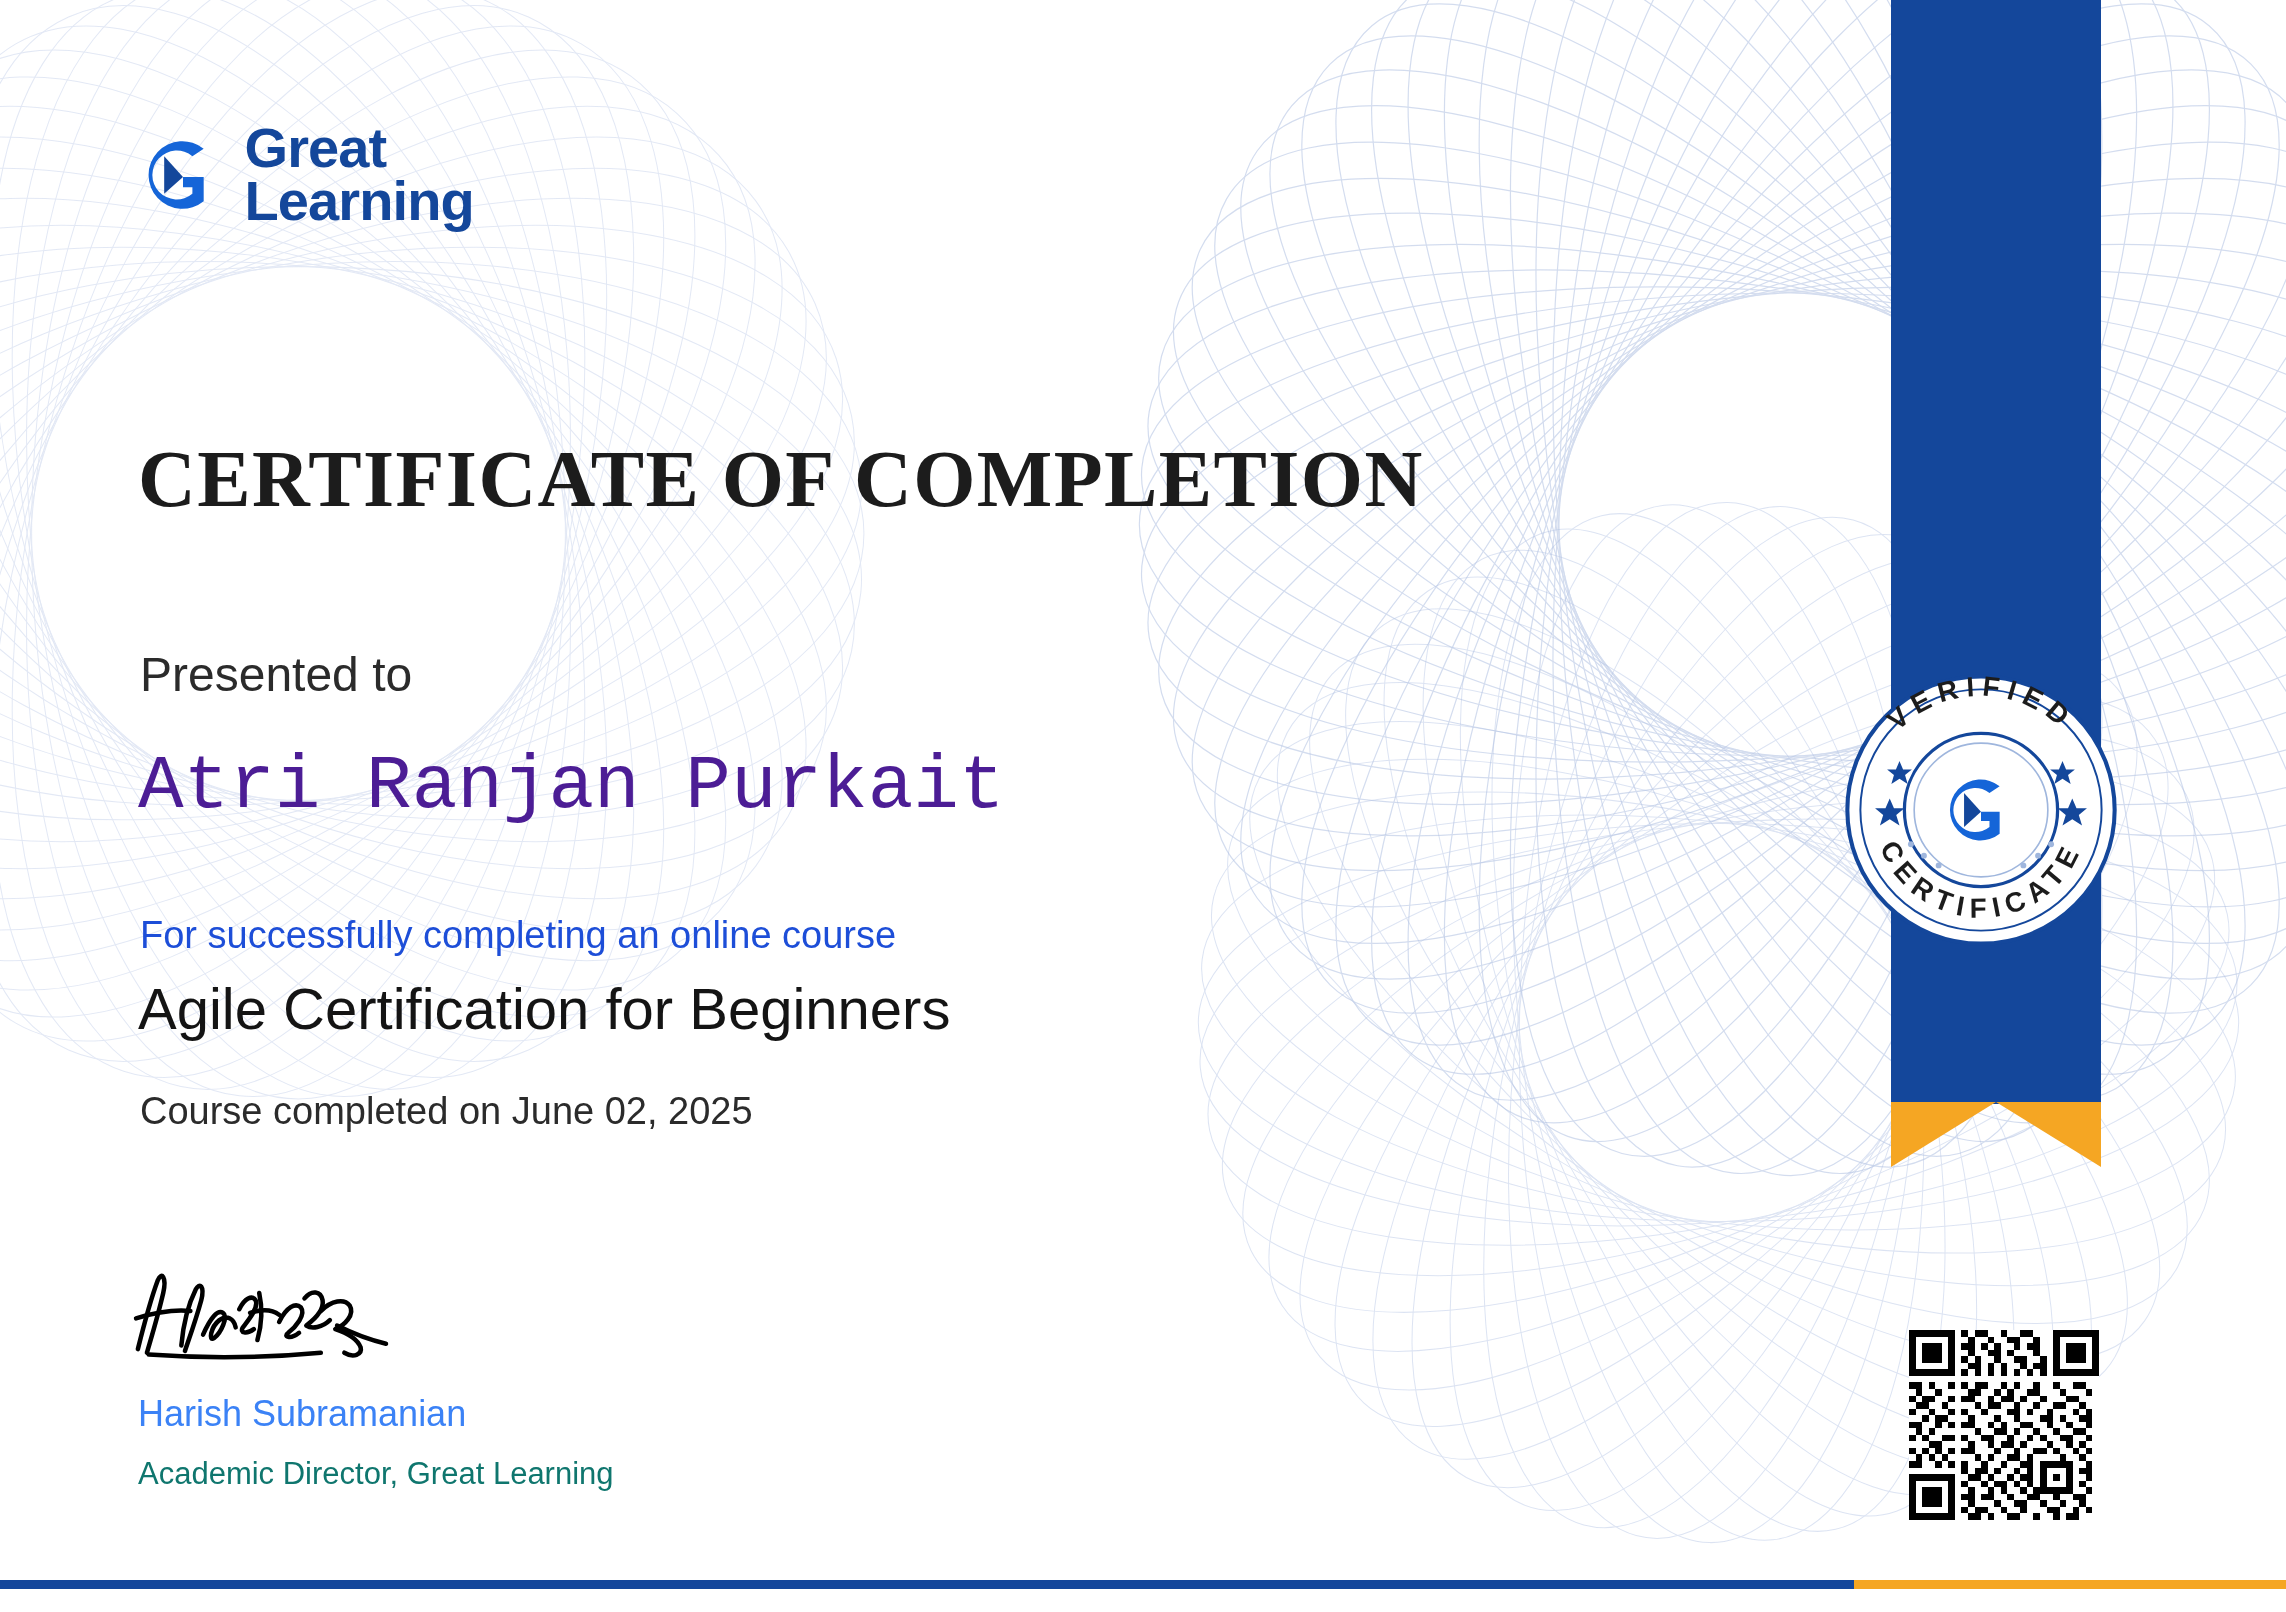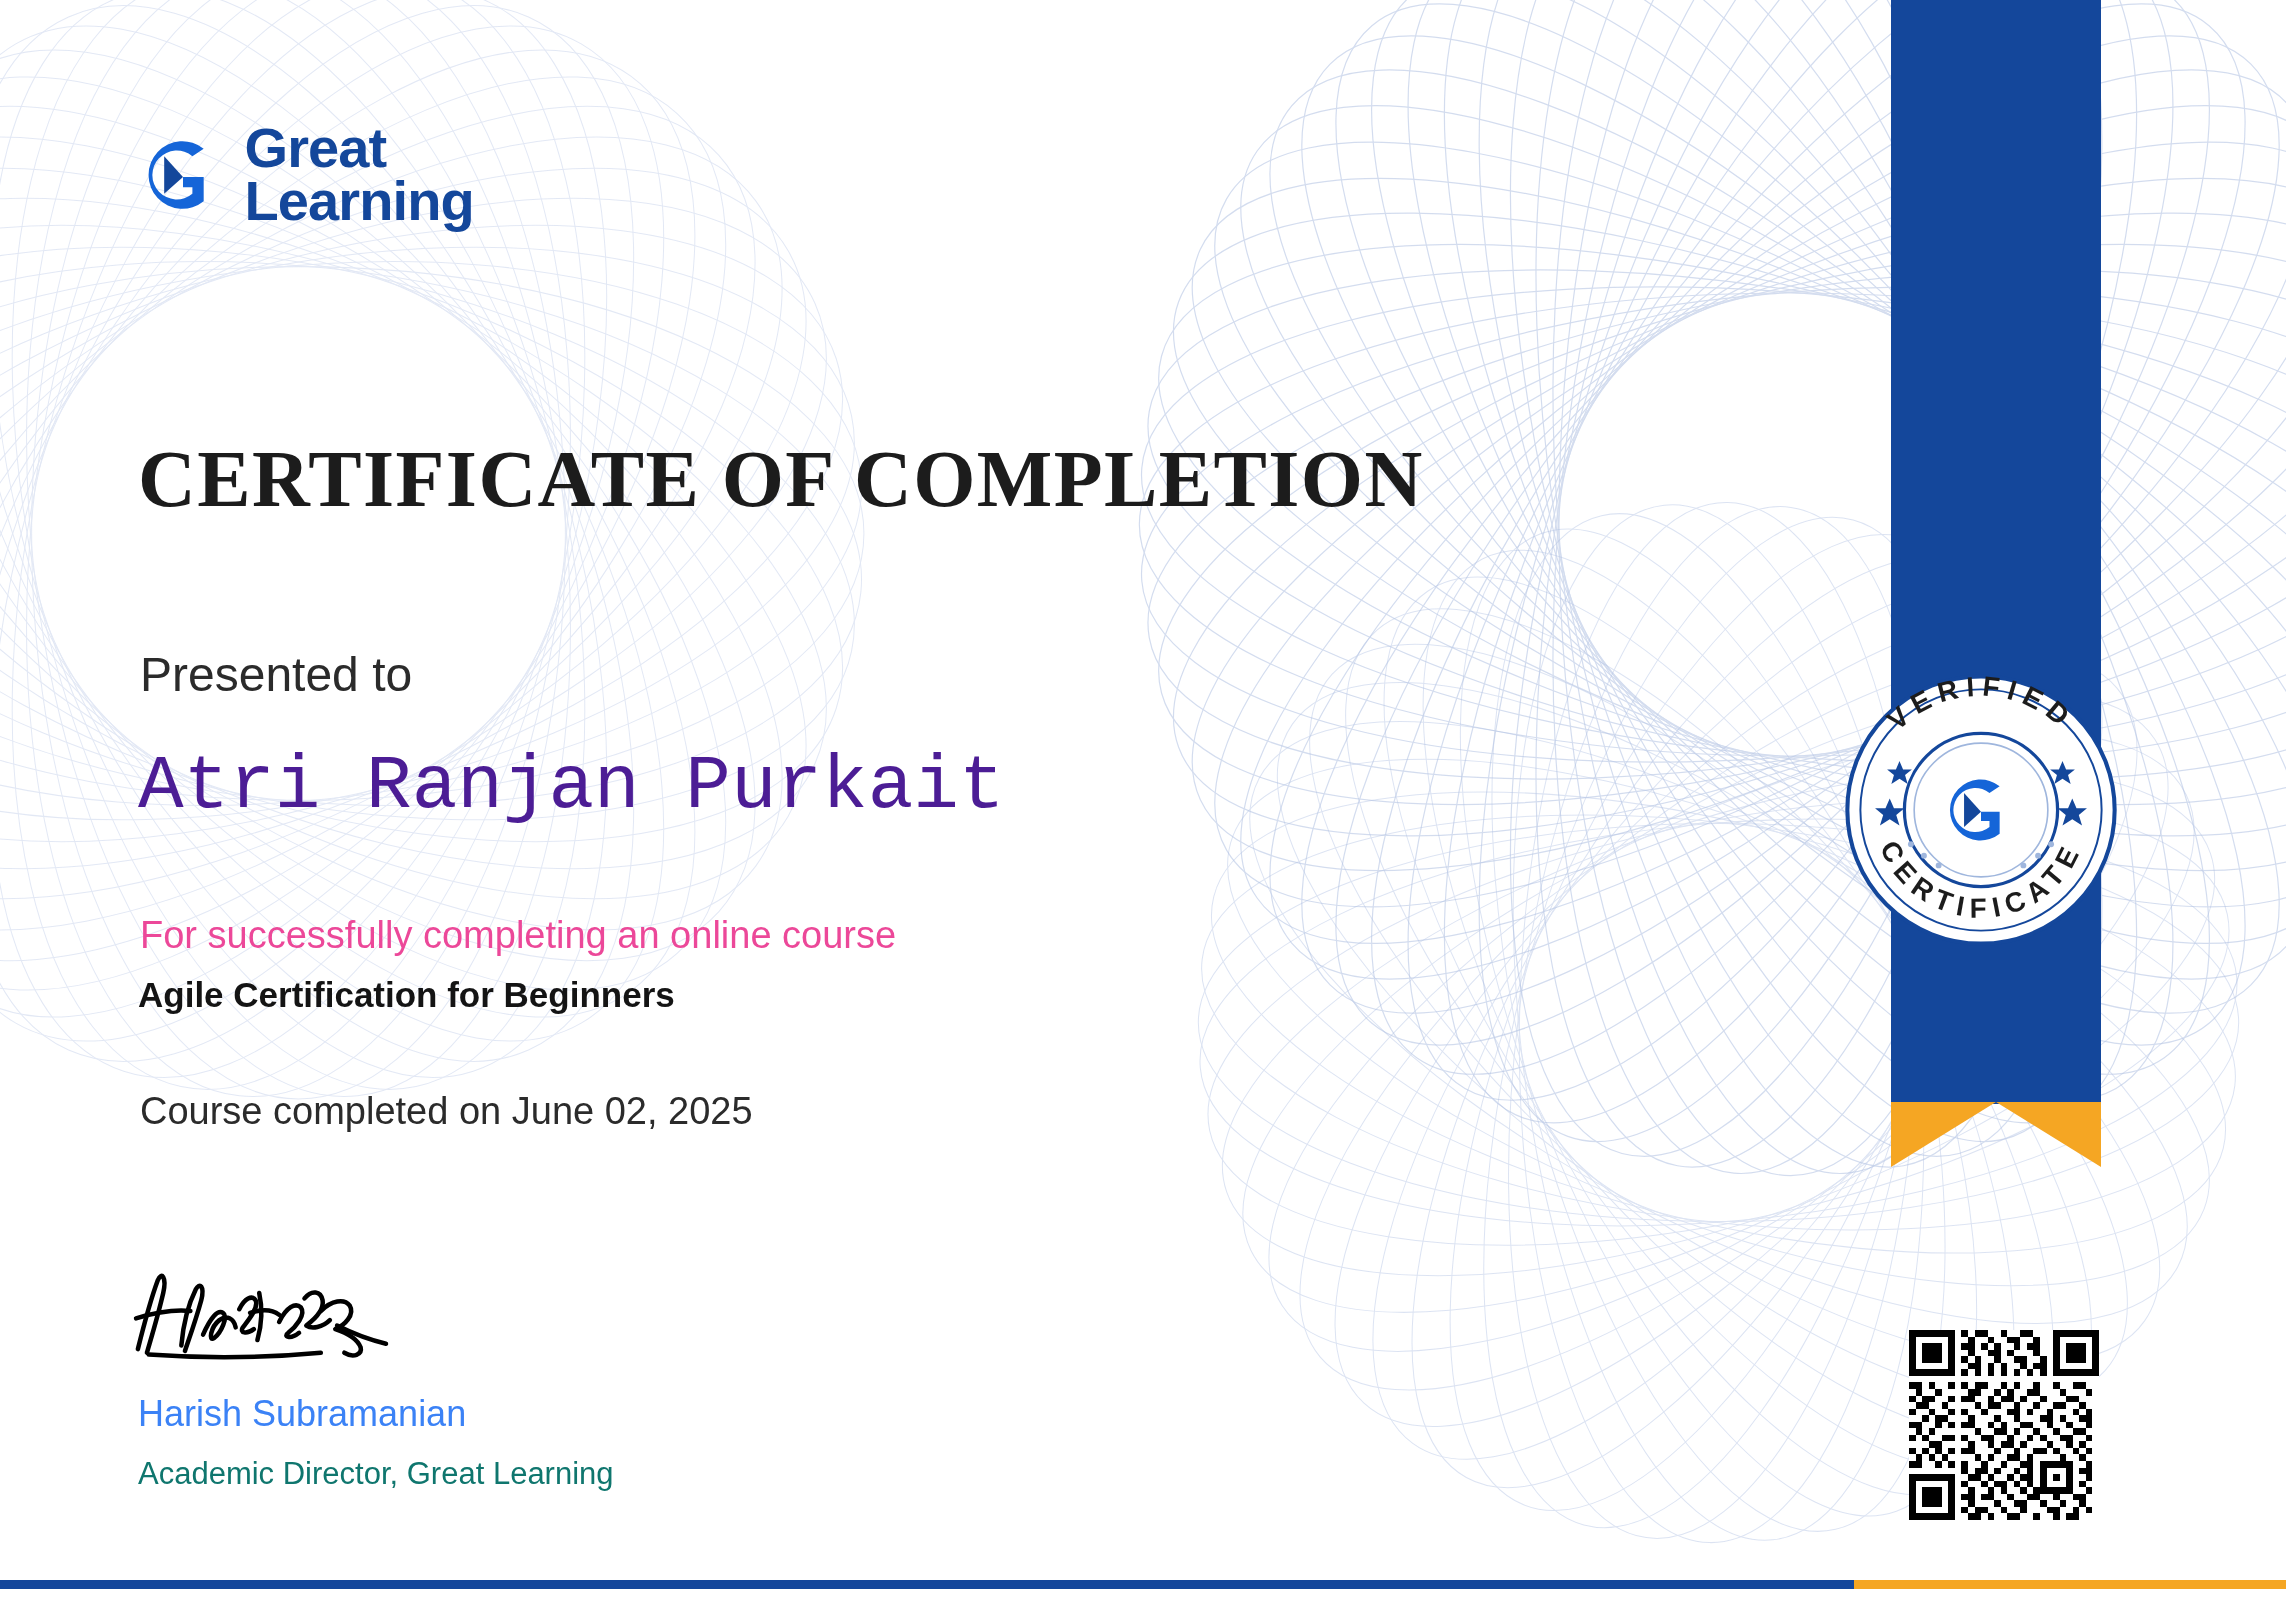--- a/index.html
+++ b/index.html
@@ -106,28 +106,28 @@
     font-family: Liberation Mono, monospace;
     font-size: 76px;
     color: #4c1d95;
     white-space: nowrap;
   }
   .course-intro {
     position: absolute;
     left: 140px;
     top: 914px;
     font-size: 38px;
-    color: #ec4899;
+    color: #1d4ed8;
   }
   .course-name {
     position: absolute;
     left: 138px;
     top: 975px;
-    font-size: 35px;
-    font-weight: bold;
+    font-size: 58px;
+    font-weight: normal;
     color: #141414;
   }
   .completed-on {
     position: absolute;
     left: 140px;
     top: 1090px;
     font-size: 38px;
     color: #2b2b2b;
   }
 

